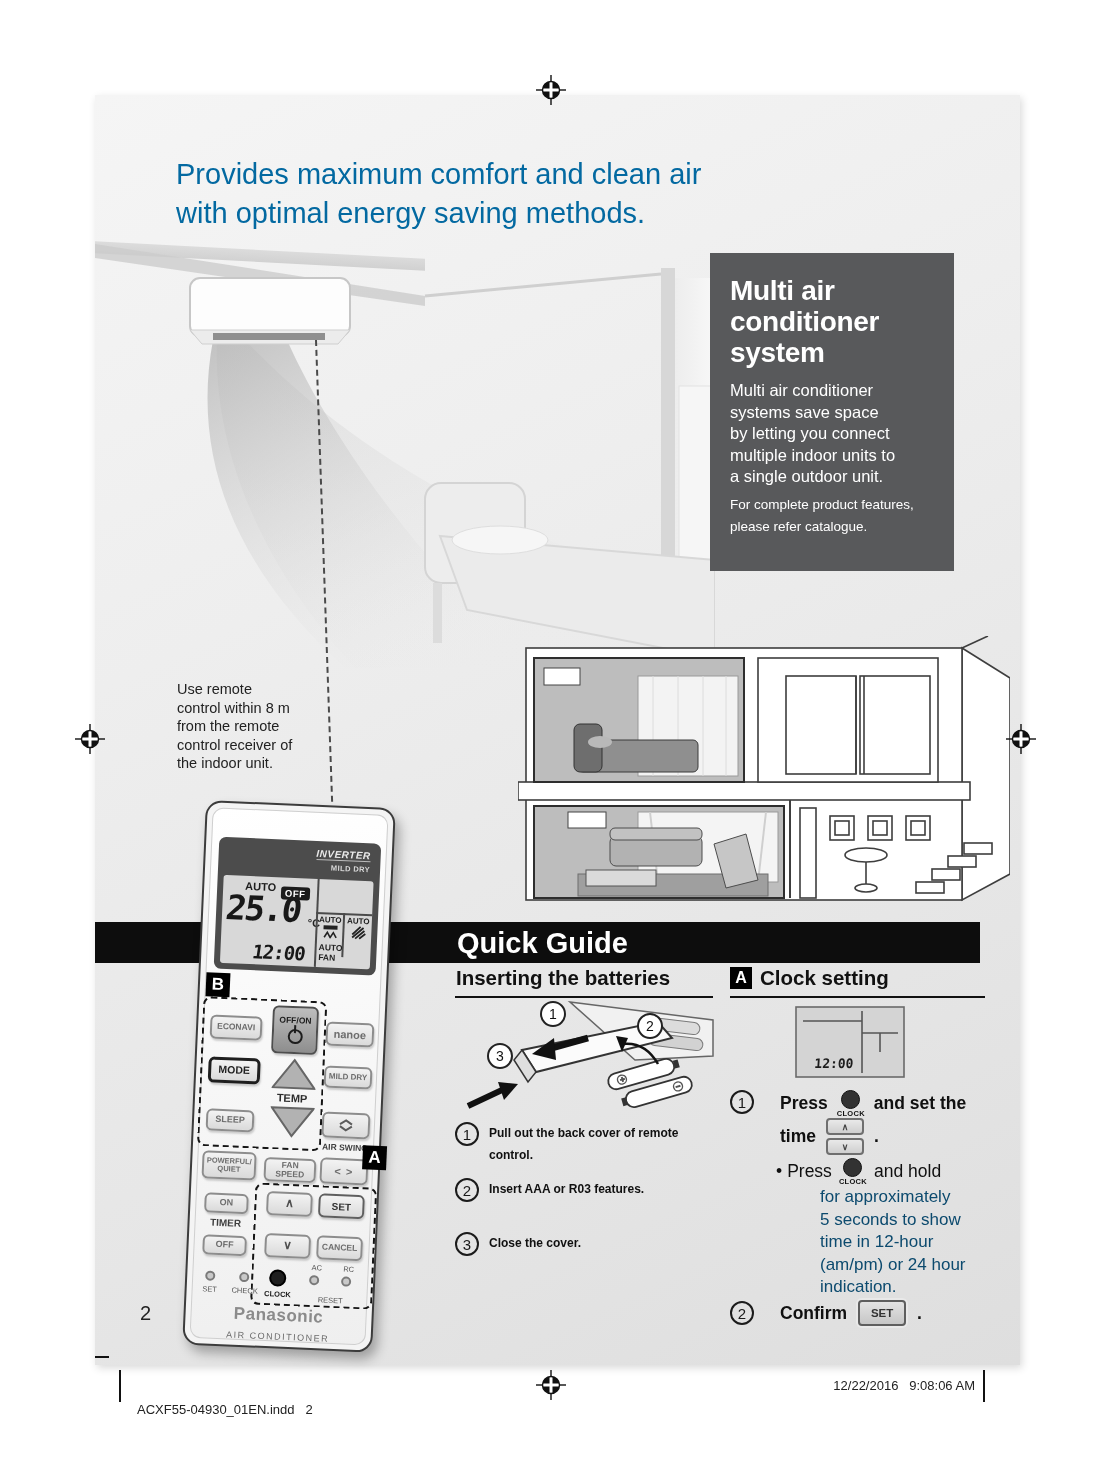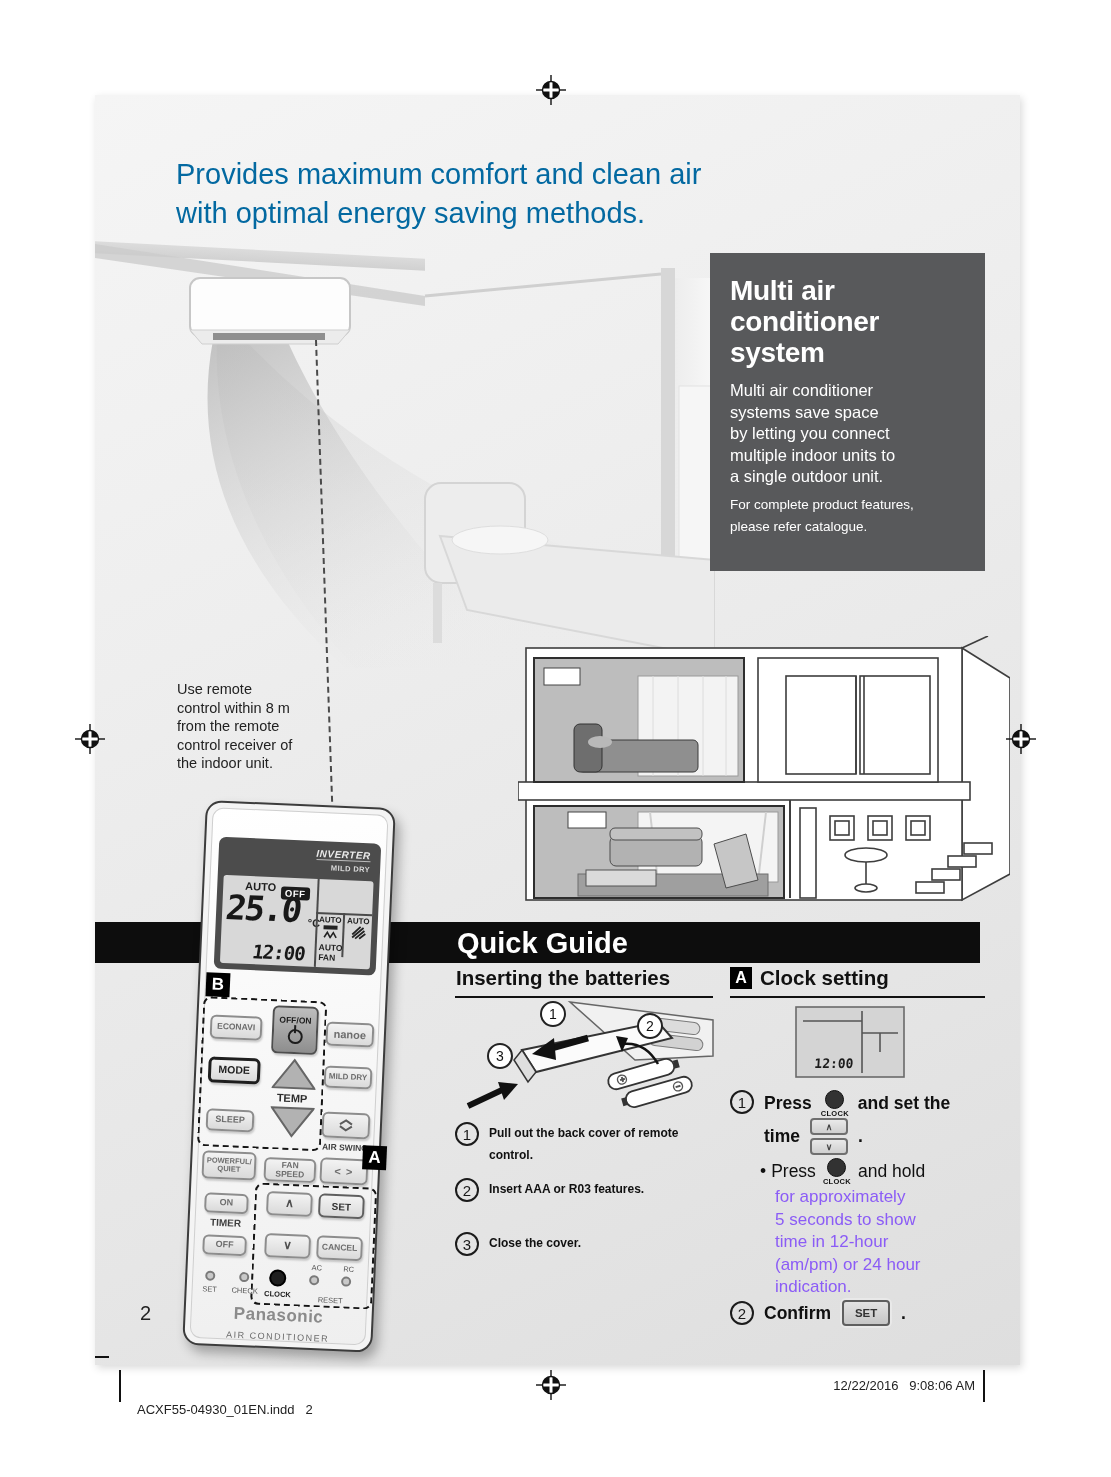--- a/index.html
+++ b/index.html
@@ -7,21 +7,21 @@
   .abs{position:absolute;}
   
   .sheet{position:absolute;left:95px;top:95px;width:925px;height:1270px;
          background:linear-gradient(155deg,#f5f5f5 0%,#eeeeee 35%,#e6e6e6 70%,#dedede 100%);
          box-shadow:2px 3px 8px rgba(0,0,0,.15);}
   .fold{position:absolute;left:95px;top:250px;width:330px;height:12px;
         background:linear-gradient(#d2d2d2,#c3c3c3);transform:skewY(3deg);opacity:.7;}
   .heading{position:absolute;left:176px;top:155px;font-size:29px;line-height:39px;color:#0369a1;}
   .heading span{display:block;}
   
-  .infobox{position:absolute;left:710px;top:253px;width:275px;height:318px;background:#58595b;color:#fff;
+  .infobox{position:absolute;left:710px;top:253px;width:244px;height:318px;background:#58595b;color:#fff;
            box-sizing:border-box;padding:22px 18px 0 20px;}
   .ib-title{font-size:28px;font-weight:bold;line-height:31px;letter-spacing:-.3px;}
   .ib-title span{display:block;}
   .ib-body{margin-top:12px;font-size:16.5px;line-height:21.5px;}
   .ib-body span{display:block;}
   .ib-note{margin-top:6px;font-size:13.5px;line-height:22px;}
   .ib-note span{display:block;}
   .room-note{position:absolute;left:177px;top:680px;font-size:14.5px;line-height:18.5px;color:#222;}
   .room-note span{display:block;}
   .dash-line{position:absolute;left:315px;top:340px;height:462px;width:0;
@@ -31,32 +31,32 @@
   .qg-title{position:absolute;left:457px;top:924px;z-index:3;color:#fff;font-size:29px;font-weight:bold;line-height:38px;}
   .col-title{position:absolute;z-index:3;font-size:20.5px;font-weight:bold;color:#111;display:flex;align-items:center;gap:8px;}
   .rule{position:absolute;height:2px;background:#111;z-index:3;}
   .tag{background:#000;color:#fff;font-weight:bold;display:flex;align-items:center;justify-content:center;}
   .tag.sq22{width:22px;height:22px;font-size:16px;}
   
   .step{position:absolute;display:flex;gap:10px;z-index:3;}
   .cnum{width:24px;height:24px;border:2px solid #1b1b1b;border-radius:50%;box-sizing:border-box;
         display:flex;align-items:center;justify-content:center;font-size:15px;flex:none;background:transparent;}
   .step-text{font-size:12px;font-weight:bold;line-height:22px;width:205px;color:#101010;}
-  .rich{display:flex;align-items:center;gap:7px;font-size:17.5px;font-weight:bold;color:#101010;}
+  .rich{display:flex;align-items:center;gap:7px;font-size:17.5px;font-weight:bold;color:#101010;margin-left:16px;}
   .rich.normal{font-weight:normal;}
   .clock-ico{display:inline-flex;flex-direction:column;align-items:center;line-height:1;margin:0 2px;}
   .clock-ico .dot{width:17px;height:17px;border-radius:50%;background:#323232;border:1px solid #111;}
   .clock-ico .lbl{font-size:7.5px;font-weight:bold;margin-top:1px;letter-spacing:.3px;color:#111;}
   .updown{display:inline-flex;flex-direction:column;gap:3px;margin:0 3px;}
   .mini-btn{width:38px;height:17px;border:2px solid #6f6f6f;border-radius:4px;background:linear-gradient(#e9e9e9,#cfcfcf);
             box-sizing:border-box;display:flex;align-items:center;justify-content:center;font-size:9px;color:#444;font-weight:bold;}
   .set-inline{display:inline-flex;align-items:center;justify-content:center;min-width:44px;height:22px;
               border:2px solid #5e5e5e;border-radius:4px;background:linear-gradient(#e3e3e3,#c6c6c6);
               box-shadow:0 0 0 2px #e9e9e9;font-size:11.5px;font-weight:bold;color:#333;margin:0 4px;}
-  .bullet-lines{position:absolute;left:775px;top:1186px;z-index:3;font-size:17px;line-height:22.5px;color:#8b5cf6;}
+  .bullet-lines{position:absolute;left:820px;top:1186px;z-index:3;font-size:17px;line-height:22.5px;color:#0c4a6e;}
   .bullet-lines span{display:block;}
   
   .remote{position:absolute;left:206px;top:800px;width:190px;height:545px;transform:rotate(2.5deg);
           transform-origin:0 0;background:#f4f4f4;border:2px solid #3c3c3c;border-radius:16px;
           box-shadow:5px 7px 12px rgba(0,0,0,.3);z-index:5;box-sizing:border-box;}
   .remote-plate{position:absolute;left:5px;top:5px;right:5px;bottom:5px;border:1px solid #cfcfcf;border-radius:11px;
                 background:linear-gradient(170deg,#ffffff,#efefef);}
   .lcd{position:absolute;left:13px;top:34px;width:162px;height:132px;background:#4c4c4c;border-radius:7px;}
   .lcd-inverter{position:absolute;right:10px;top:7px;color:#eaeaea;font-size:10px;font-weight:bold;font-style:italic;letter-spacing:.5px;border-bottom:1px solid #bbb;}
   .lcd-milddry{position:absolute;right:10px;top:22px;color:#d9d9d9;font-size:7.5px;font-weight:bold;letter-spacing:.4px;}

